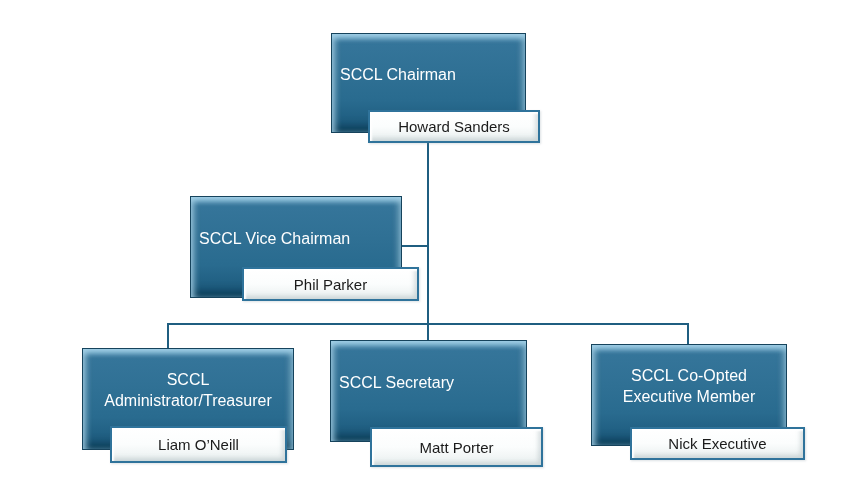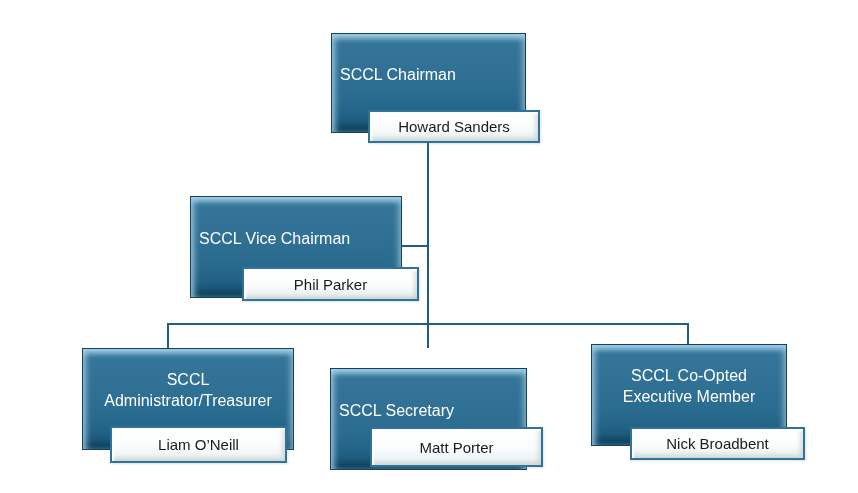--- a/index.html
+++ b/index.html
@@ -42,21 +42,21 @@
       #296b8f 68%, #1e5d80 90%, #175475 100%);
     border: 1px solid #16435c;
     box-shadow:
       inset 3px 3px 6px rgba(171, 216, 238, 0.85),
       inset -3px 3px 6px rgba(171, 216, 238, 0.65),
       inset 0 -6px 9px rgba(6, 44, 66, 0.55);
   }
   .node-chairman  { left: 331px; top: 33px;  width: 195px; height: 100px; }
   .node-vice      { left: 190px; top: 196px; width: 212px; height: 102px; }
   .node-admin     { left: 82px;  top: 348px; width: 212px; height: 102px; }
-  .node-secretary { left: 330px; top: 368px; width: 197px; height: 102px; }
+  .node-secretary { left: 330px; top: 340px; width: 197px; height: 102px; }
   .node-coopted   { left: 591px; top: 344px; width: 196px; height: 102px; }
 
   
   .plate {
     position: absolute;
     z-index: 3;
     box-sizing: border-box;
     display: flex;
     align-items: center;
     justify-content: center;
@@ -112,16 +112,16 @@
     <span>SCCL Secretary</span>
   </div>
   <div class="plate plate-secretary">
     <span>Matt Porter</span>
   </div>
 
   <div class="node node-coopted">
     <span>SCCL Co-Opted Executive Member</span>
   </div>
   <div class="plate plate-coopted">
-    <span>Nick Broadbent</span>
+    <span>Nick Executive</span>
   </div>
 
 </div>
 
 </body></html>

